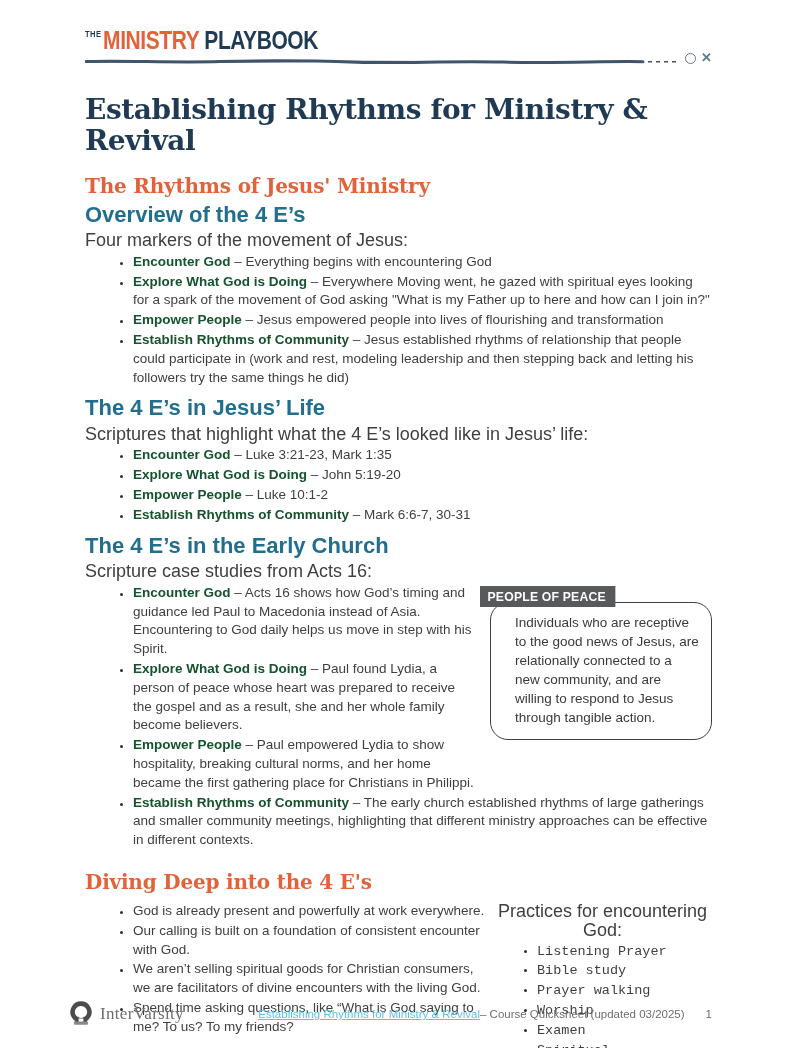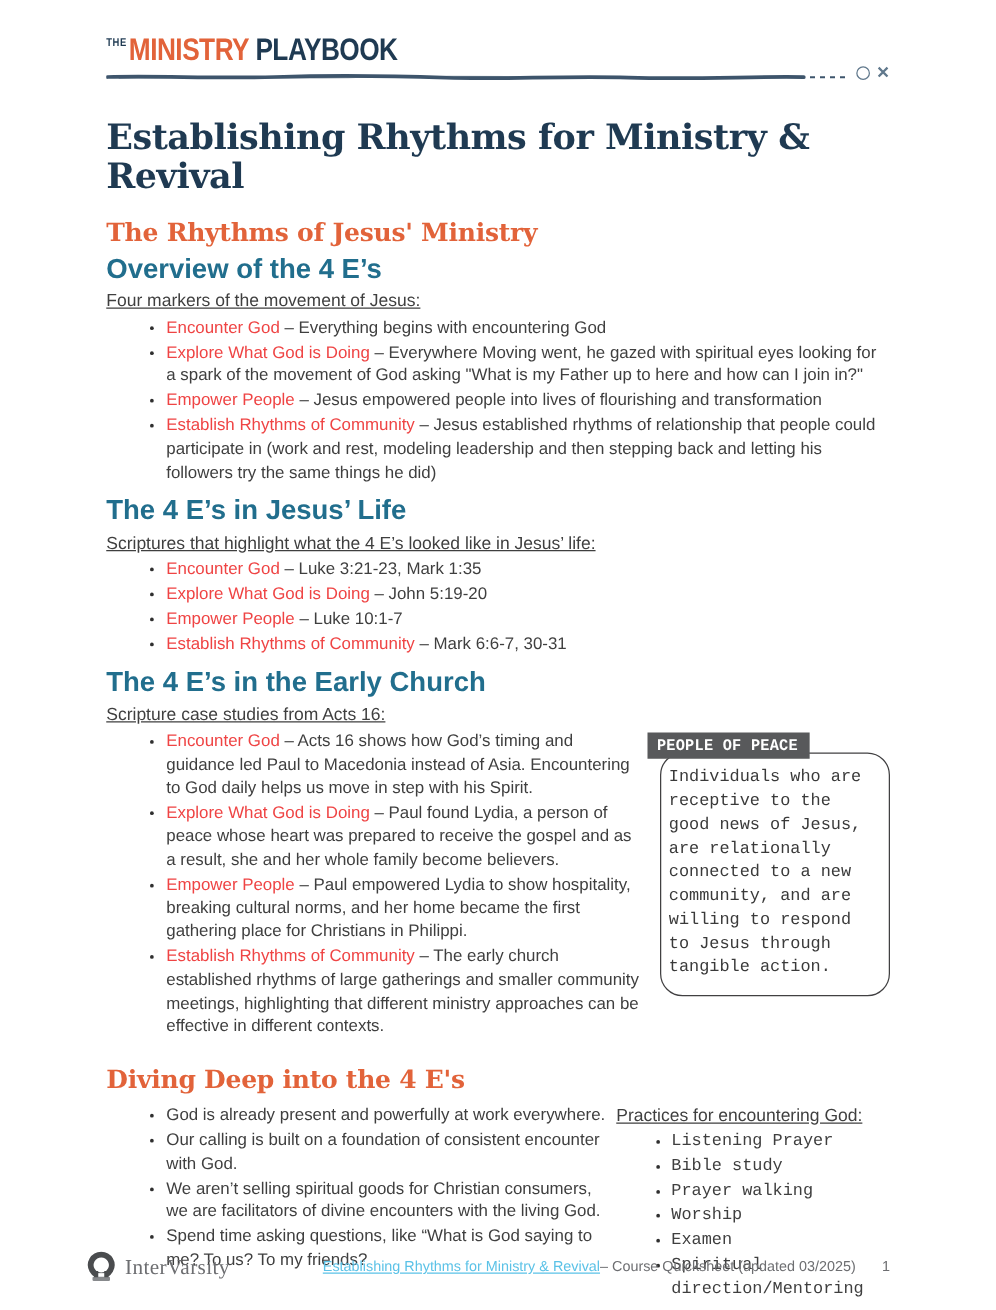--- a/index.html
+++ b/index.html
@@ -48,51 +48,51 @@
     font-size:20px;line-height:1.15;font-weight:700;
     color:#e2633a;letter-spacing:-0.2px;
     margin:18px 0 0 0;
   }
   h2.mt-lg{margin-top:20px;}
   h3{
     font-size:22px;line-height:1.15;font-weight:700;
     color:#216e8d;margin:4px 0 0 0;
   }
   h3.mt{margin-top:8px;}
-  p.intro{font-size:14px;line-height:18.8px;margin:4px 0 0 0;text-decoration:underline;}
+  p.intro{font-size:18px;line-height:18.8px;margin:4px 0 0 0;}
   ul.blist{margin:3px 0 0 0;padding:0 0 0 48px;font-size:13.5px;line-height:18.8px;}
   ul.blist li{margin:0 0 1px 0;}
   ul.blist li::marker{font-size:11px;color:#2f2f2f;}
-  .b{font-weight:400;color:#ef4444;margin-top:36px;}
+  .b{font-weight:700;color:#14532d;margin-top:36px;}
 
   
   .early-church{margin:0;}
-  .callout{float:right;width:184px;margin:2px 0 30px 16px;position:relative;font-family:Liberation Mono, monospace;}
+  .callout{float:right;width:222px;margin:2px 0 30px 16px;position:relative;}
   .callout-badge{
     display:inline-block;position:relative;z-index:2;
     background:#58595b;color:#ffffff;
     font-size:13px;font-weight:700;letter-spacing:0.2px;line-height:1;
     padding:4px 10px 4px 8px;margin-left:-10px;
     transform:scaleX(0.94);transform-origin:left top;
     white-space:nowrap;
   }
   .callout-box{
     position:relative;z-index:1;margin-top:-5px;
     border:1.5px solid #414042;border-radius:18px;
     background:#ffffff;
-    padding:10px 12px 12px 6px;
+    padding:10px 12px 12px 24px;
     font-size:13.5px;line-height:19px;color:#3a3a3a;
   }
 
   
   .cols{display:flex;margin-top:6px;}
   .col-left{width:408px;flex:0 0 408px;}
   .col-left ul.blist{margin-top:2px;}
   .col-right{flex:1;min-width:0;}
-  .col-right p.intro{margin-top:2px;}
+  .col-right p.intro{margin-top:2px;text-align:center;}
   .col-right ul.blist{padding-left:44px;font-family:Liberation Mono, monospace;}
 
   
   .footer{
     position:absolute;left:68px;right:85px;top:1000px;
     display:flex;align-items:center;height:28px;
     font-size:11.5px;color:#6d6e71;
   }
   .brand{display:flex;align-items:center;gap:6px;}
   .brand-name{
@@ -137,21 +137,21 @@
       <li><span class="b">Explore What God is Doing</span><span> – Everywhere Moving went, he gazed with spiritual eyes looking for a spark of the movement of God asking "What is my Father up to here and how can I join in?"</span></li>
       <li><span class="b">Empower People</span><span> – Jesus empowered people into lives of flourishing and transformation</span></li>
       <li><span class="b">Establish Rhythms of Community</span><span> – Jesus established rhythms of relationship that people could participate in (work and rest, modeling leadership and then stepping back and letting his followers try the same things he did)</span></li>
     </ul>
 
     <h3 class="mt">The 4 E’s in Jesus’ Life</h3>
     <p class="intro">Scriptures that highlight what the 4 E’s looked like in Jesus’ life:</p>
     <ul class="blist">
       <li><span class="b">Encounter God</span><span> – Luke 3:21-23, Mark 1:35</span></li>
       <li><span class="b">Explore What God is Doing</span><span> – John 5:19-20</span></li>
-      <li><span class="b">Empower People</span><span> – Luke 10:1-7</span></li>
+      <li><span class="b">Empower People</span><span> – Luke 10:1-2</span></li>
       <li><span class="b">Establish Rhythms of Community</span><span> – Mark 6:6-7, 30-31</span></li>
     </ul>
 
     <h3 class="mt">The 4 E’s in the Early Church</h3>
     <p class="intro">Scripture case studies from Acts 16:</p>
 
     <div class="early-church">
       <aside class="callout">
         <div class="callout-badge">PEOPLE OF PEACE</div>
         <div class="callout-box">Individuals who are receptive to the good news of Jesus, are relationally connected to a new community, and are willing to respond to Jesus through tangible action.</div>

